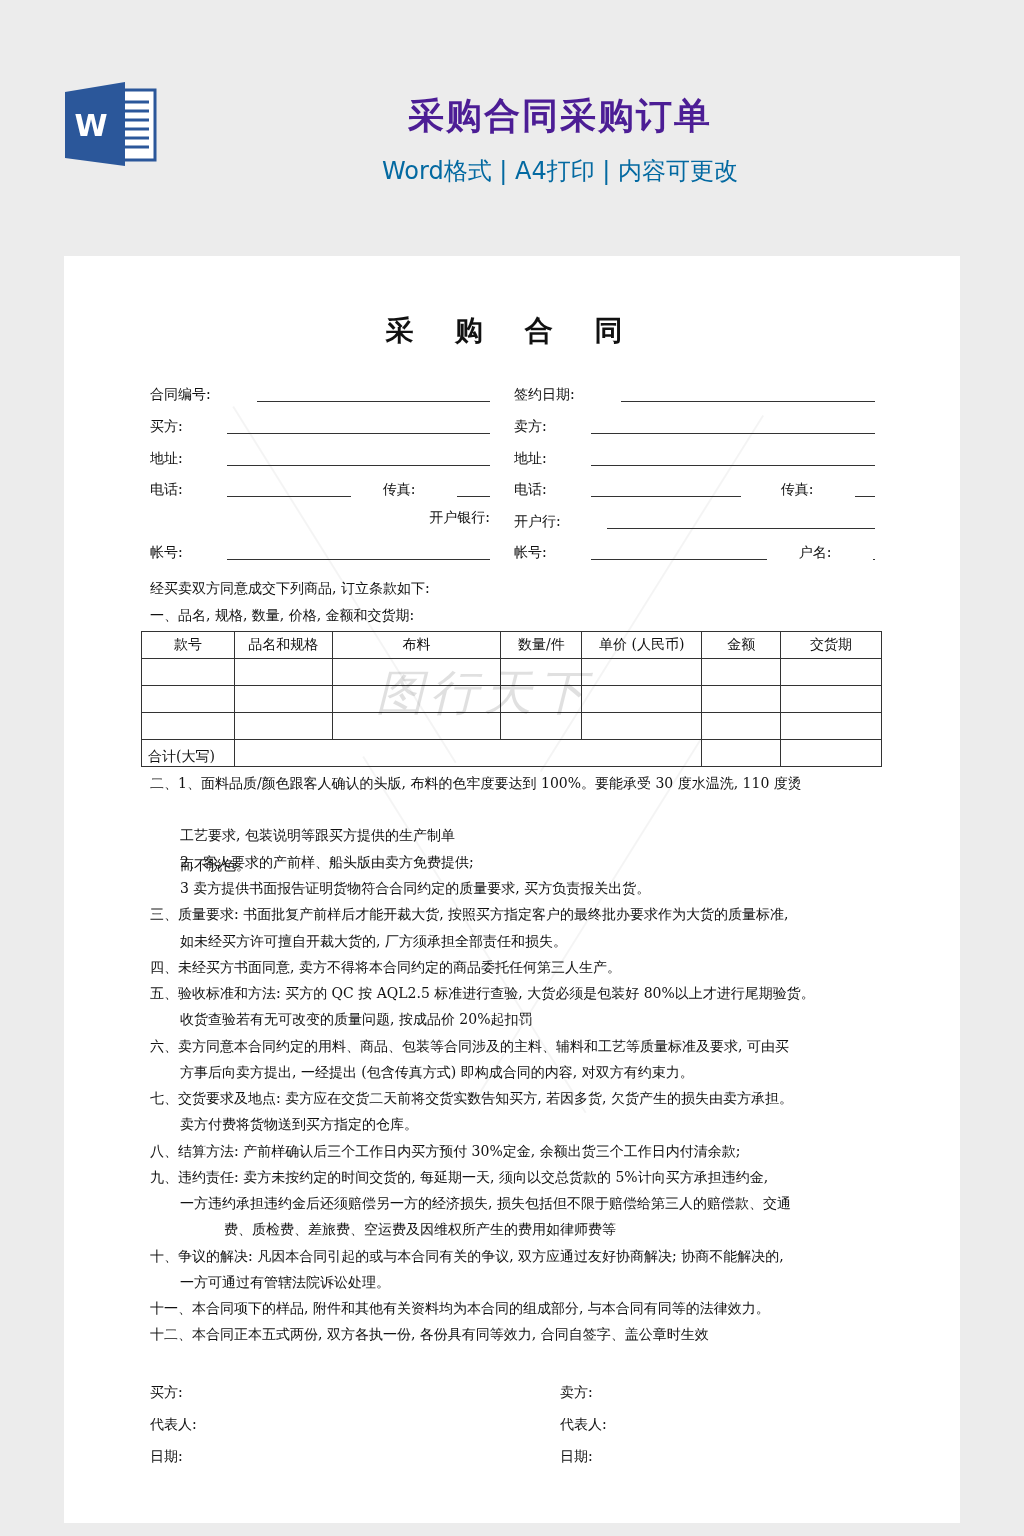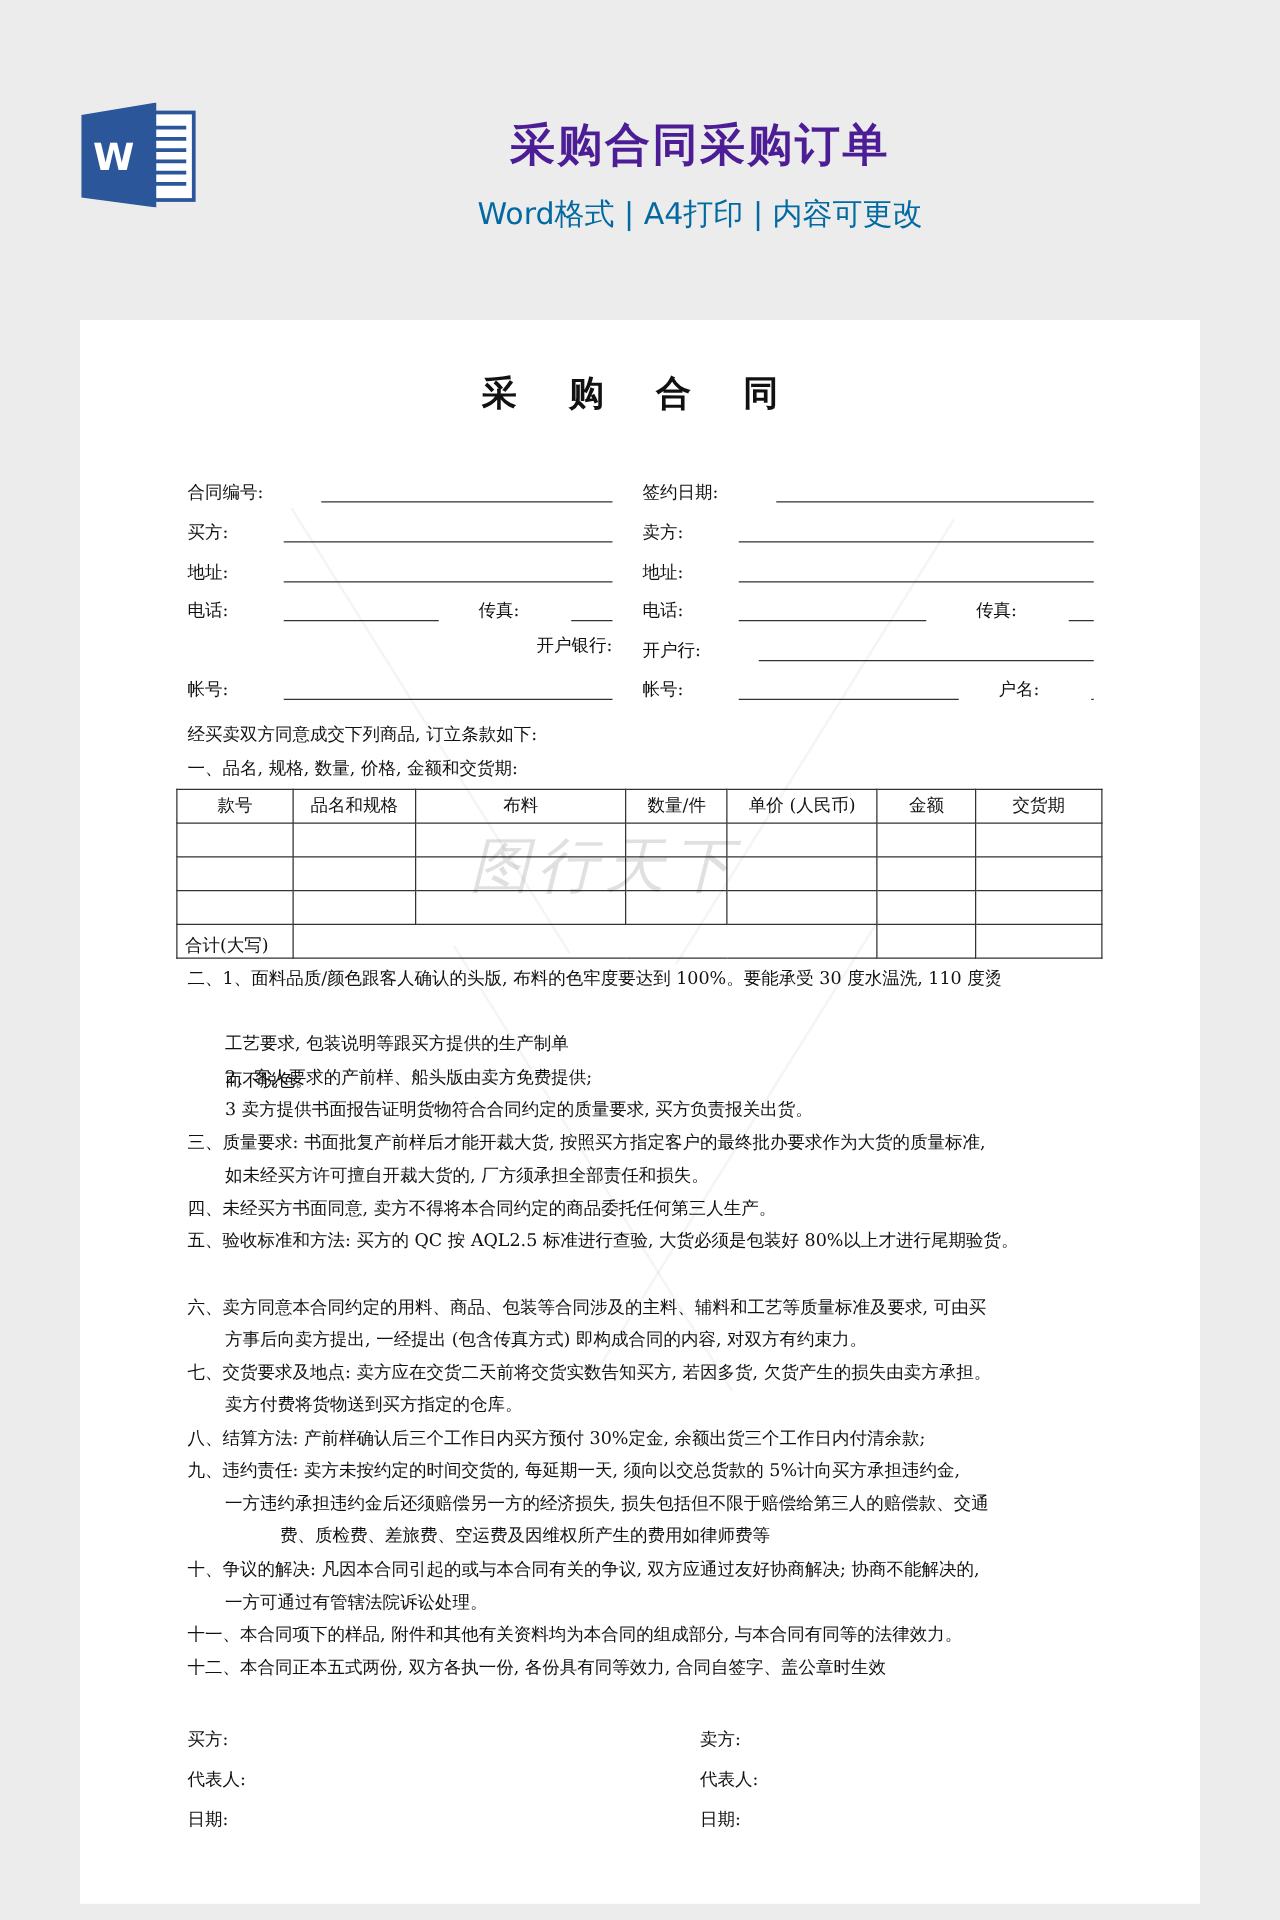--- a/index.html
+++ b/index.html
@@ -10,21 +10,21 @@
   .word-icon { position: absolute; left: 65px; top: 82px; width: 92px; height: 84px; }
   .banner-title { position: absolute; left: 300px; width: 520px; top: 92px; text-align: center;
     font-family: "DejaVu Sans", "Liberation Sans", sans-serif; font-weight: bold; font-size: 36px;
     color: #4c1d95; letter-spacing: 2px; }
   .banner-sub { position: absolute; left: 300px; width: 520px; top: 155px; text-align: center;
     font-family: "DejaVu Sans", "Liberation Sans", sans-serif; font-size: 24px; color: #0369a1; }
 
   .page { position: absolute; left: 64px; top: 256px; width: 896px; height: 1267px; background: #fff; }
   .watermark-line { position: absolute; background: rgba(0,0,0,0.045); height: 2px; transform-origin: 0 0; }
 
-  .doc-title { position: absolute; left: 0; width: 896px; top: 40px; text-align: center;
+  .doc-title { position: absolute; left: 0; width: 896px; top: 56px; text-align: center;
     font-size: 28px; font-weight: bold; letter-spacing: 16px; }
 
   .field-row { position: absolute; height: 24px; font-size: 14px; display: flex; align-items: flex-end; gap: 32px; }
   .field-label { white-space: nowrap; line-height: 20px; }
   .field-line { border-bottom: 1px solid #333; height: 18px; margin-bottom: 2px; }
 
   .para { position: absolute; left: 86px; font-size: 14px; line-height: 20px; white-space: nowrap; }
   .indent { left: 116px; }
 
   table.goods { position: absolute; left: 77px; top: 375px; width: 741px; border-collapse: collapse;
@@ -184,20 +184,21 @@
 
   <div class="para" style="top:517px;">二、1、面料品质/颜色跟客人确认的头版, 布料的色牢度要达到 100%。要能承受 30 度水温洗, 110 度烫</div>
   <div class="para indent" style="top:565px;margin-top:34px;">而不脱色。</div>
   <div class="para indent" style="top:569px;">工艺要求, 包装说明等跟买方提供的生产制单</div>
   <div class="para indent" style="top:596px;">2、客人要求的产前样、船头版由卖方免费提供;</div>
   <div class="para indent" style="top:622px;">3 卖方提供书面报告证明货物符合合同约定的质量要求, 买方负责报关出货。</div>
   <div class="para" style="top:648px;">三、质量要求: 书面批复产前样后才能开裁大货, 按照买方指定客户的最终批办要求作为大货的质量标准,</div>
   <div class="para indent" style="top:675px;">如未经买方许可擅自开裁大货的, 厂方须承担全部责任和损失。</div>
   <div class="para" style="top:701px;">四、未经买方书面同意, 卖方不得将本合同约定的商品委托任何第三人生产。</div>
   <div class="para" style="top:727px;">五、验收标准和方法: 买方的 QC 按 AQL2.5 标准进行查验, 大货必须是包装好 80%以上才进行尾期验货。</div>
+  <div class="para indent" style="top:753px;">收货查验若有无可改变的质量问题, 按成品价 20%起扣罚</div>
   <div class="para" style="top:780px;">六、卖方同意本合同约定的用料、商品、包装等合同涉及的主料、辅料和工艺等质量标准及要求, 可由买</div>
   <div class="para indent" style="top:806px;">方事后向卖方提出, 一经提出 (包含传真方式) 即构成合同的内容, 对双方有约束力。</div>
   <div class="para" style="top:832px;">七、交货要求及地点: 卖方应在交货二天前将交货实数告知买方, 若因多货, 欠货产生的损失由卖方承担。</div>
   <div class="para indent" style="top:858px;">卖方付费将货物送到买方指定的仓库。</div>
   <div class="para" style="top:885px;">八、结算方法: 产前样确认后三个工作日内买方预付 30%定金, 余额出货三个工作日内付清余款;</div>
   <div class="para" style="top:911px;">九、违约责任: 卖方未按约定的时间交货的, 每延期一天, 须向以交总货款的 5%计向买方承担违约金,</div>
   <div class="para indent" style="top:937px;">一方违约承担违约金后还须赔偿另一方的经济损失, 损失包括但不限于赔偿给第三人的赔偿款、交通</div>
   <div class="para indent" style="top:963px;margin-left:44px;">费、质检费、差旅费、空运费及因维权所产生的费用如律师费等</div>
   <div class="para" style="top:990px;">十、争议的解决: 凡因本合同引起的或与本合同有关的争议, 双方应通过友好协商解决; 协商不能解决的,</div>
   <div class="para indent" style="top:1016px;">一方可通过有管辖法院诉讼处理。</div>

